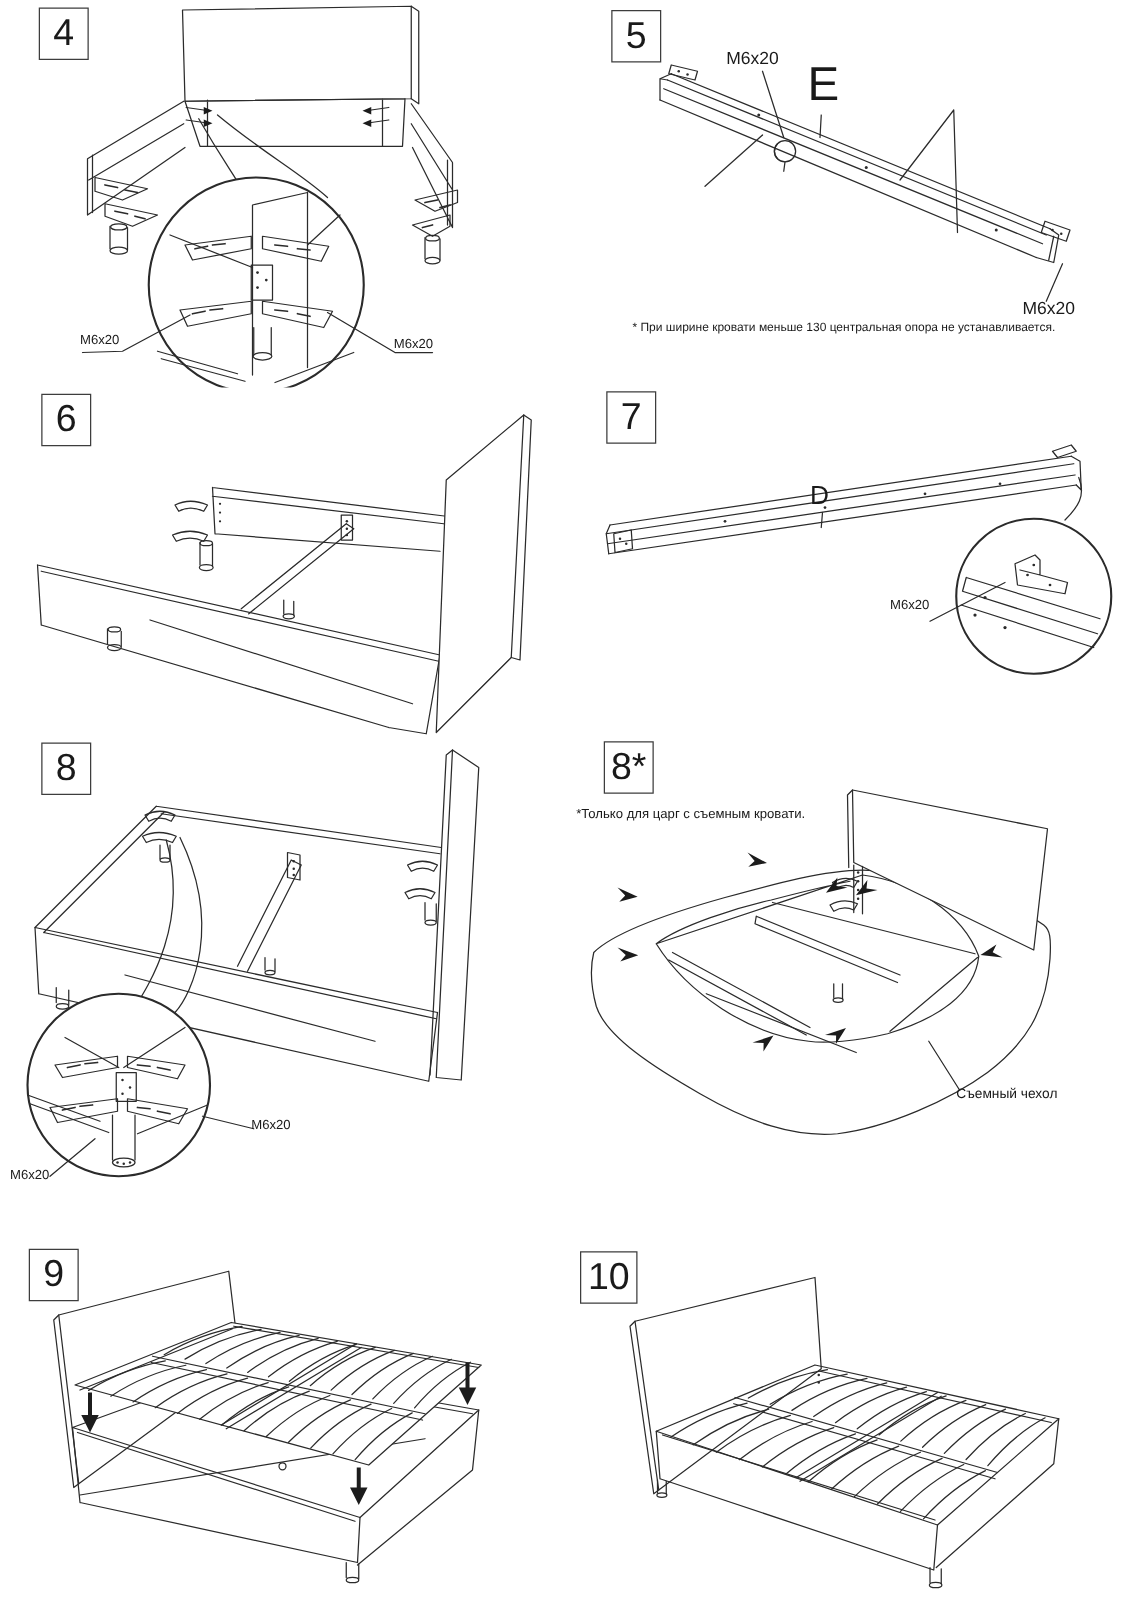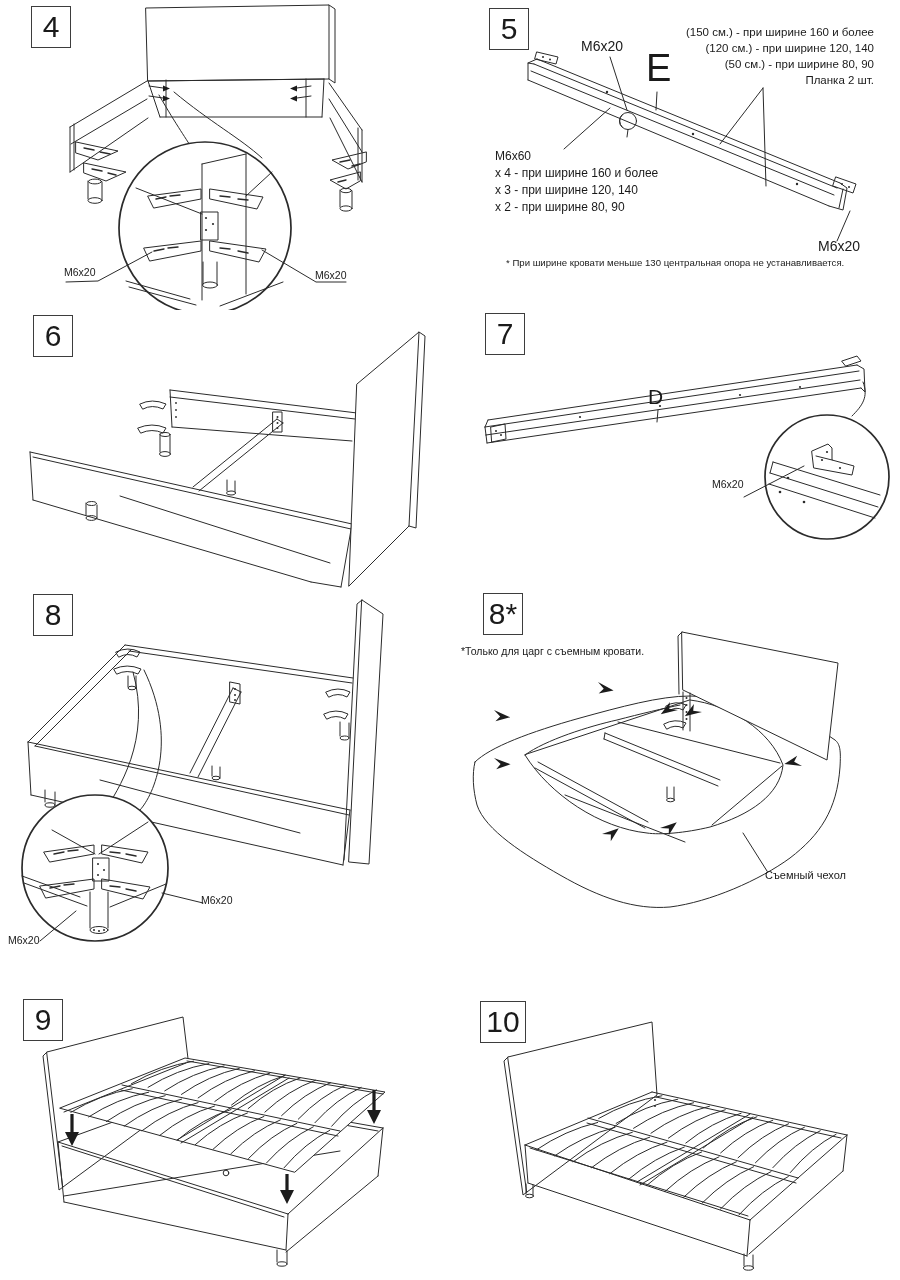--- a/index.html
+++ b/index.html
@@ -124,32 +124,20 @@
         <path d="M104,149 L150,108"></path>
         <path d="M377,241 L390,211"></path>
         <path d="M197,92 L196,110"></path>
       </g>
     </svg>
     <div class="stepbox" style="left:29px;top:8px;">
         <span>5</span>
       </div>
     <div class="lbl s14" style="left:121px;top:38px;">M6x20</div>
     <div class="lbl" style="left:186px;top:46px;font-size:38px;">E</div>
-    <div class="right-block" style="position:absolute;right:26px;top:24px;z-index:4;">
-      <div class="lbl-line" style="font-size:11.5px;line-height:16px;">(150 см.) - при ширине 160 и более</div>
-      <div class="lbl-line" style="font-size:11.5px;line-height:16px;">(120 см.) - при ширине 120, 140</div>
-      <div class="lbl-line" style="font-size:11.5px;line-height:16px;">(50 см.) - при ширине 80, 90</div>
-      <div class="lbl-line" style="font-size:11.5px;line-height:16px;">Планка 2 шт.</div>
-    </div>
-    <div style="position:absolute;left:35px;top:148px;z-index:4;">
-      <div class="s12" style="line-height:17px;">M6x60</div>
-      <div class="s12" style="line-height:17px;">х 4 - при ширине 160 и более</div>
-      <div class="s12" style="line-height:17px;">х 3 - при ширине 120, 140</div>
-      <div class="s12" style="line-height:17px;">х 2 - при ширине 80, 90</div>
-    </div>
     <div class="lbl s14" style="left:358px;top:238px;">M6x20</div>
     <div class="lbl" style="left:46px;top:257px;font-size:9.6px;">* При ширине кровати меньше 130 центральная опора не устанавливается.</div>
   </div>
 
   <div class="panel" style="left:0;top:310px;width:460px;height:280px;">
     <svg width="460" height="280" viewBox="0 0 460 280">
       <g>
         <path d="M170,80 L357,103 M172,117 L352,131 M170,80 L172,117 M170,87 L355,109"></path>
         <circle class="dot" cx="176" cy="93" r="0.9"></circle>
           <circle class="dot" cx="176" cy="100" r="0.9"></circle>
@@ -447,18 +435,18 @@
             <path d="M330.2916666666667,182.54166666666669 Q351.3875,157.39583333333334 376.08333333333337,144.25" stroke-width="1.2"></path>
           </g>
       </g>
       <g>
         <path d="M284,264 L284,276 M293,265 L293,277"></path>
         <ellipse cx="288.5" cy="278" rx="5" ry="2.2"></ellipse>
         <path d="M66,194 L66,204 M73,195 L73,205"></path>
         <ellipse cx="69.5" cy="206" rx="4" ry="1.8"></ellipse>
       </g>
     </svg>
-    <div class="stepbox" style="left:20px;top:11px;width:44px;align-items:center;">
+    <div class="stepbox" style="left:4px;top:11px;width:44px;align-items:center;">
         <span>10</span>
       </div>
   </div>
 
 </div>
 
 </body></html>

